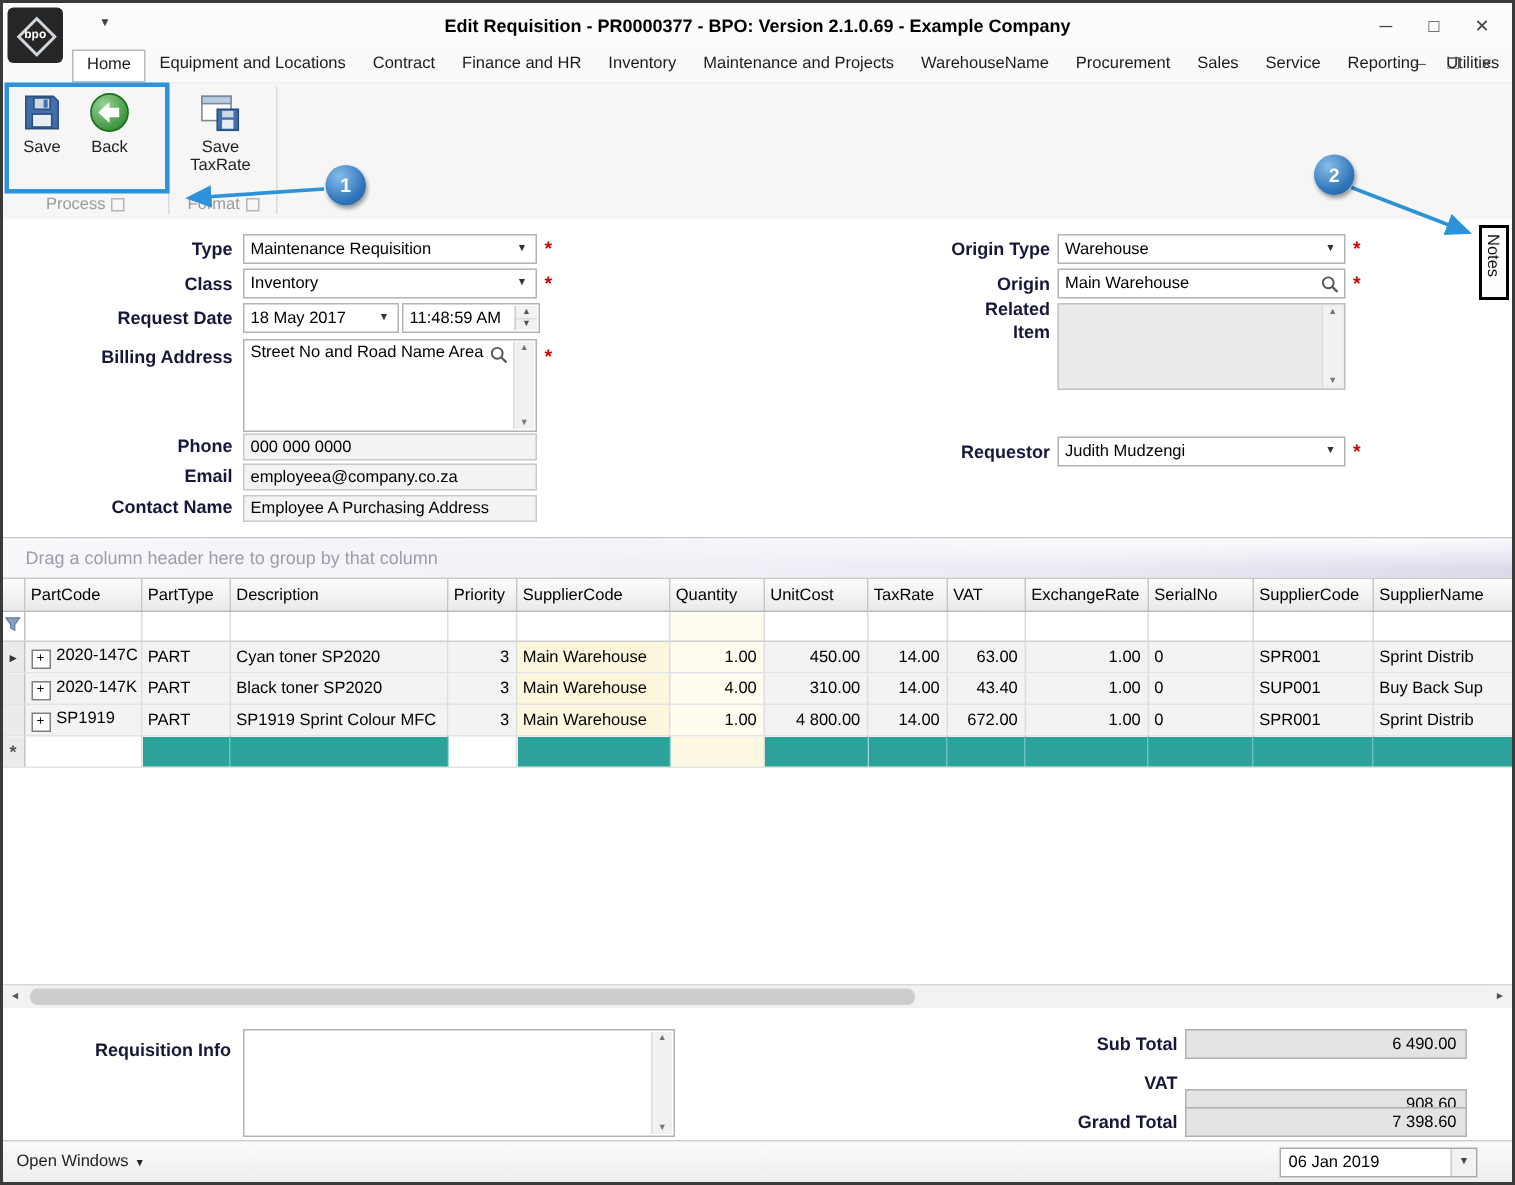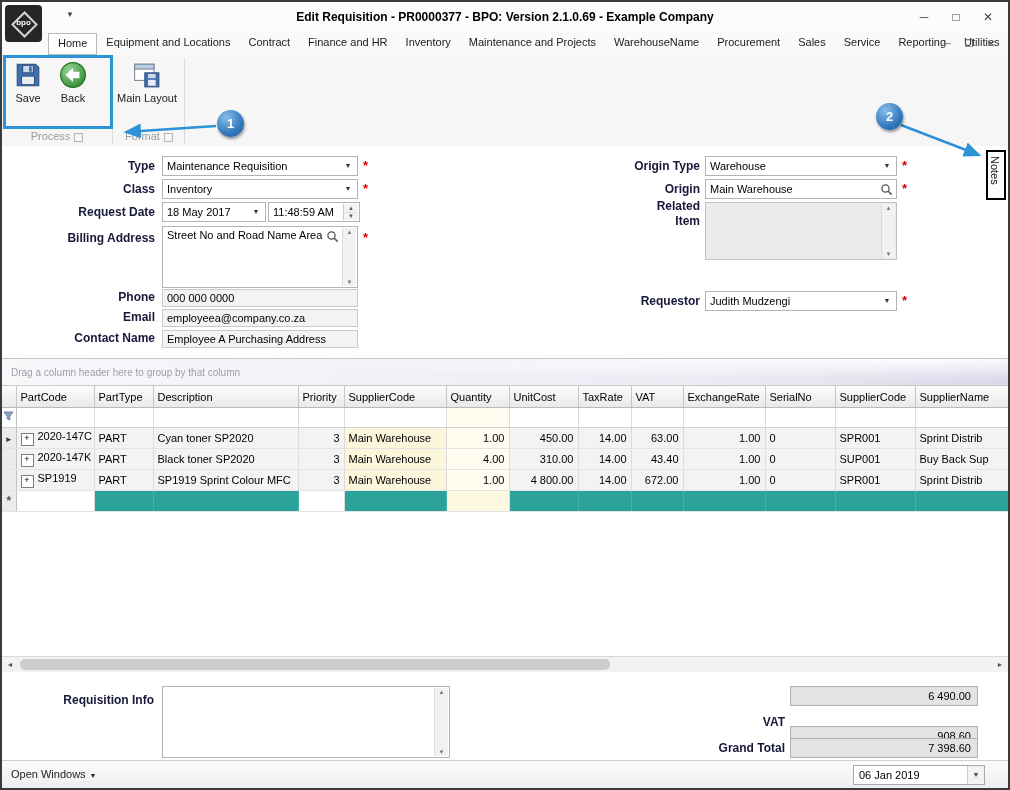--- a/index.html
+++ b/index.html
@@ -40,22 +40,22 @@
   .req{position:absolute;color:#d40000;font-weight:bold;font-size:13px;line-height:20px;}
   .sbar{position:absolute;right:1px;top:1px;bottom:1px;width:13px;background:#f1f1f1;border-left:1px solid #dcdcdc;}
   .sbar .u{position:absolute;top:1px;left:0;width:100%;text-align:center;font-size:6px;color:#777;}
   .sbar .d{position:absolute;bottom:1px;left:0;width:100%;text-align:center;font-size:6px;color:#777;}
   .spin{position:absolute;right:1px;top:1px;bottom:1px;width:14px;border-left:1px solid #ccc;background:#f2f2f2;}
   .spin .u{position:absolute;top:0;left:0;width:100%;height:50%;text-align:center;font-size:6px;color:#555;line-height:9px;border-bottom:1px solid #ddd;}
   .spin .d{position:absolute;bottom:0;left:0;width:100%;height:50%;text-align:center;font-size:6px;color:#555;line-height:9px;}
   .mag{position:absolute;width:13px;height:13px;}
   
   .grid{position:absolute;left:0;top:356px;width:100%;height:314px;background:#fff;border-top:1px solid #c5c5c5;}
-  .group-panel{position:absolute;left:0;top:0;width:100%;height:27px;line-height:27px;padding-left:9px;box-sizing:border-box;
-    font-size:10px;color:#9c9cab;border-bottom:1px solid #c9c9c9;
+  .group-panel{position:absolute;left:0;top:0;width:100%;height:27px;line-height:27px;padding-left:15px;box-sizing:border-box;
+    font-size:12px;color:#9c9cab;border-bottom:1px solid #c9c9c9;
     background:radial-gradient(ellipse at 88% 0%,rgba(255,255,255,.95),rgba(255,255,255,0) 55%),linear-gradient(90deg,#f8f8fb 0%,#ecebf4 70%,#dbdaea 100%);}
   table.g{position:absolute;left:0;top:27px;border-collapse:collapse;table-layout:fixed;width:1006px;}
   table.g th{height:21px;background:linear-gradient(#fcfcfc,#e9e9e9);border-right:1px solid #c6c6c6;border-bottom:1px solid #b9b9b9;
     font-size:11px;font-weight:normal;text-align:left;padding:0 4px;white-space:nowrap;overflow:hidden;}
   table.g td{height:20px;font-size:11px;padding:0 4px;border-right:1px solid #dcdcdc;border-bottom:1px solid #e3e3e3;white-space:nowrap;overflow:hidden;background:#f3f3f3;}
   table.g tr.filter td{background:#fff;height:19px;border-bottom:1px solid #cfcfcf;}
   table.g td.ind{background:#ebebeb;border-right:1px solid #c3c3c3;text-align:center;padding:0;}
   table.g th.ind{padding:0;}
   td.yellow{background:#fbf6dc !important;}
   td.qty{background:#fffdf0 !important;text-align:right;}
@@ -158,21 +158,21 @@
     </div>
     <div class="rsep" style="left:110px;"></div>
     <div class="rbtn" style="left:114px;width:62px;">
       <svg class="ricon" viewBox="0 0 26 26">
         <rect x="1.5" y="3" width="18" height="15" fill="#fff" stroke="#7a8a9a"></rect>
         <rect x="1.5" y="3" width="18" height="4.5" fill="#b8cde4" stroke="#7a8a9a"></rect>
         <rect x="11" y="11" width="13" height="13" fill="#3f6fae" stroke="#2d4f7c"></rect>
         <rect x="14" y="17.5" width="7" height="5.5" fill="#e9eef5"></rect>
         <rect x="14" y="12" width="7" height="4" fill="#cfd9e6"></rect>
       </svg>
-      <span>Main Layout</span>
+      <span>Save TaxRate</span>
     </div>
     <div class="rsep" style="left:182px;"></div>
     <div class="rgroup-label" style="left:0;width:110px;">
       <span>Process</span><span class="dlg"></span>
     </div>
     <div class="rgroup-label" style="left:112px;width:70px;">
       <span>Format</span><span class="dlg"></span>
     </div>
   </div>
 
@@ -398,20 +398,21 @@
 
   <div class="footer">
     <div class="flabel" style="left:0;top:18px;width:152px;">Requisition Info</div>
     <div class="fbox" style="left:160px;top:14px;width:288px;height:72px;">
       <span class="sbar">
         <span class="u">▲</span>
         <span class="d">▼</span>
       </span>
     </div>
 
+    <div class="totlabel" style="top:14px;">Sub Total</div>
     <div class="totbox" style="top:14px;">6 490.00</div>
 
     <div class="totlabel" style="top:40px;">VAT</div>
     <div class="totbox" style="top:40px;margin-top:14px;">908.60</div>
 
     <div class="totlabel" style="top:66px;">Grand Total</div>
     <div class="totbox" style="top:66px;">7 398.60</div>
   </div>
 
   <div class="statusbar">

